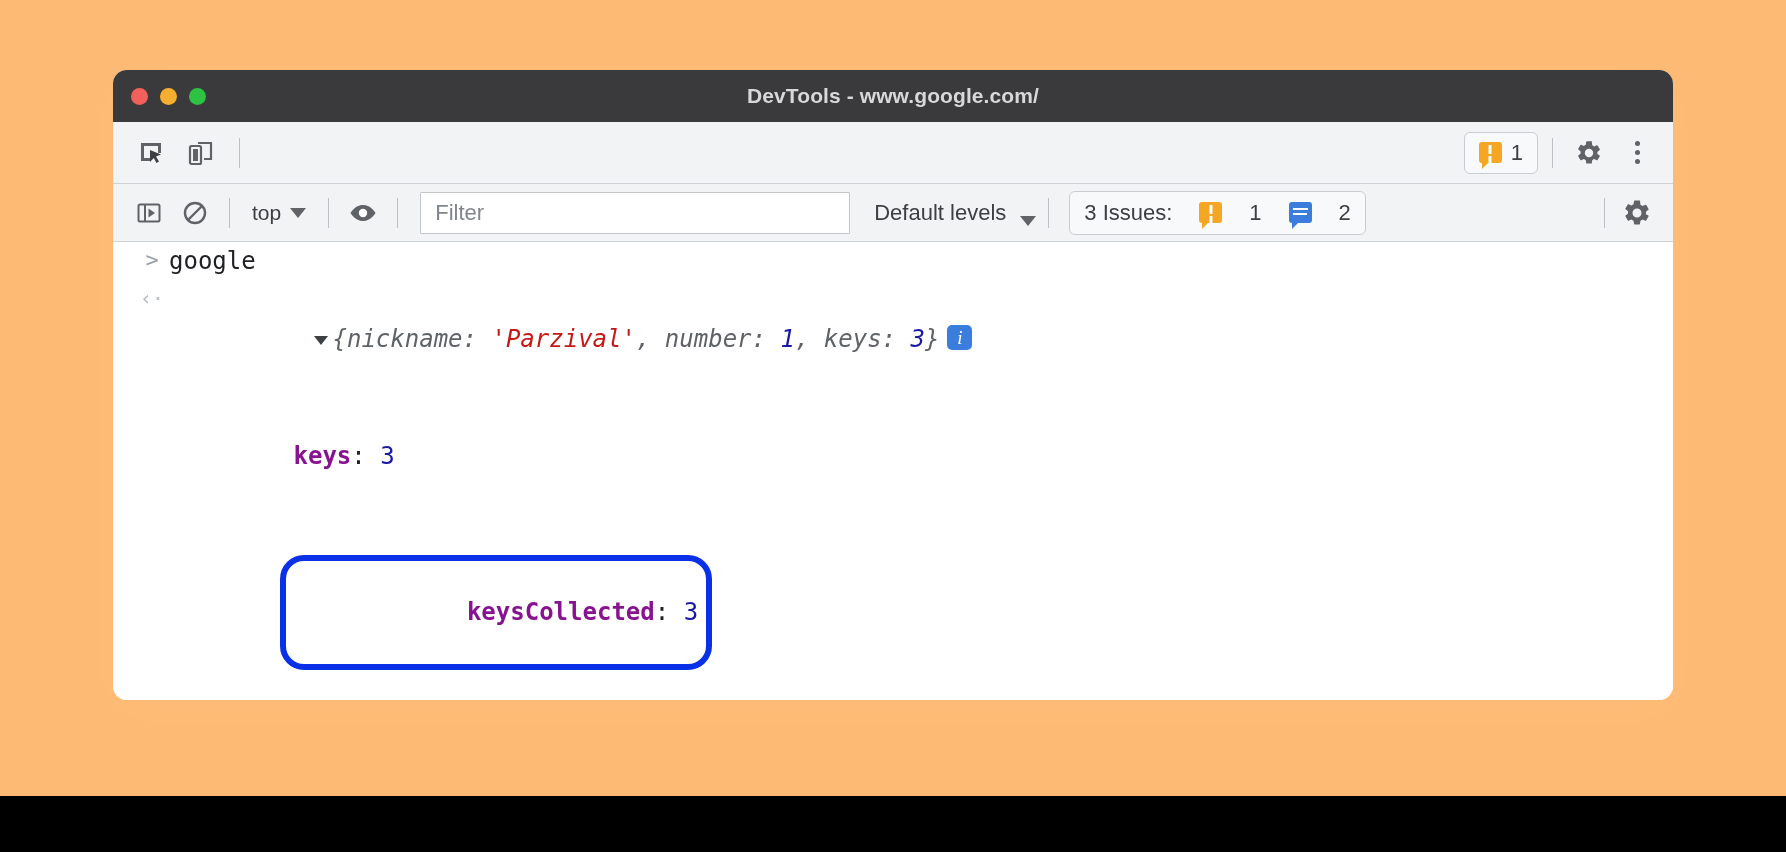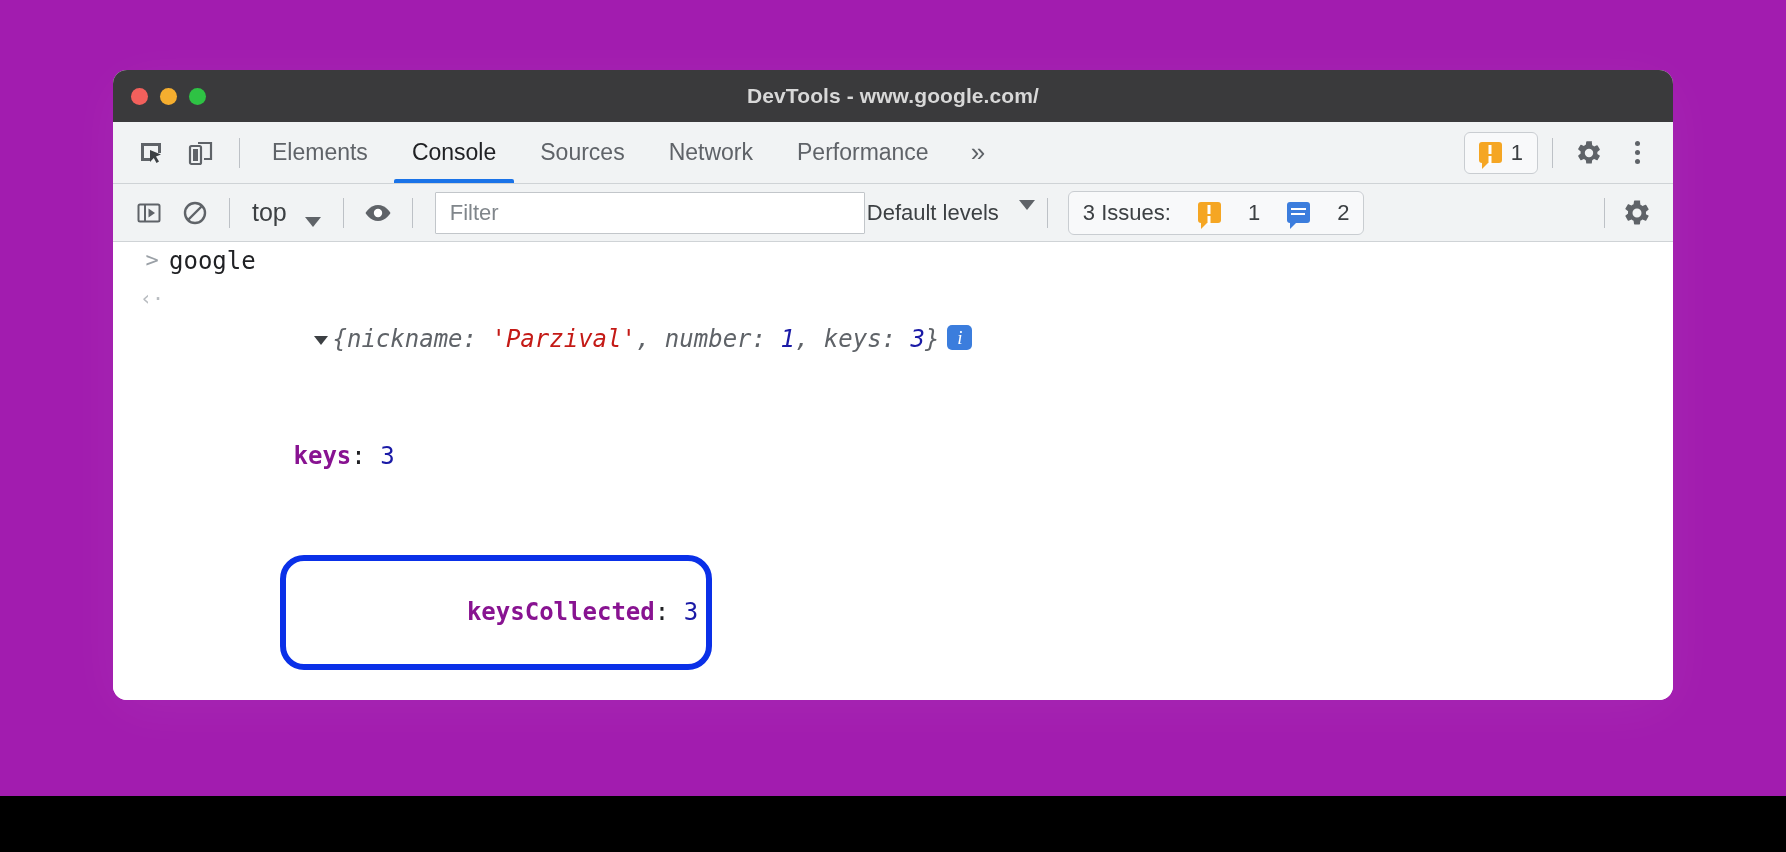--- a/index.html
+++ b/index.html
@@ -8,21 +8,21 @@
     width: 1786px; height: 852px;
     background: #000000;
     font-family: "Liberation Sans", sans-serif;
     overflow: hidden;
   }
 
   #root {
     position: relative;
     width: 1786px;
     height: 796px;
-    background: #a21caf;
+    background: #fdba74;
   }
 
   
   .window {
     position: absolute;
     left: 113px;
     top: 70px;
     width: 1560px;
     height: 630px;
     border-radius: 14px;
@@ -213,24 +213,24 @@
   .console-toolbar {
     height: 58px;
     background: #f1f3f4;
     display: flex;
     align-items: center;
     padding: 0 14px;
     border-bottom: 1px solid #cfd3d6;
     gap: 2px;
   }
   .ctx-select {
-    display: flex; align-items: flex-end;
-    gap: 18px;
+    display: flex; align-items: center;
+    gap: 9px;
     padding: 0 10px;
-    font-size: 25px;
+    font-size: 21px;
     color: #3c4043;
   }
   .caret {
     width: 0; height: 0;
     border-left: 8px solid transparent;
     border-right: 8px solid transparent;
     border-top: 10px solid #5f6368;
   }
   .filter-input {
     flex: 0 1 auto;
@@ -240,21 +240,22 @@
     background: #ffffff;
     border: 1px solid #c2c6ca;
     border-radius: 1px;
     display: flex;
     align-items: center;
     padding: 0 14px;
     font-size: 22px;
     color: #80868b;
   }
   .levels {
-    display: flex; align-items: flex-start; gap: 20px;
+    display: flex; align-items: flex-end; gap: 14px;
+    margin-left: 22px;
     font-size: 22px;
     color: #3c4043;
     white-space: nowrap;
   }
   .issues-box {
     display: flex;
     align-items: center;
     gap: 27px;
     border: 1px solid #c9cdd1;
     border-radius: 6px;
@@ -393,40 +394,20 @@
         <div class="icon-btn">
           <svg width="26" height="26" viewBox="0 0 26 26">
             <rect x="2" y="6" width="11" height="18" rx="1.5" fill="none" stroke="#5f6368" stroke-width="2.2"></rect>
             <rect x="5" y="9" width="5" height="12" fill="#5f6368"></rect>
             <path d="M10 3 H23 V19 H16" fill="none" stroke="#5f6368" stroke-width="2.2"></path>
           </svg>
         </div>
         <div class="vsep"></div>
       </div>
 
-      <div class="tabs">
-        <div class="tab">
-          <span>Elements</span>
-        </div>
-        <div class="tab active">
-          <span>Console</span>
-        </div>
-        <div class="tab">
-          <span>Sources</span>
-        </div>
-        <div class="tab">
-          <span>Network</span>
-        </div>
-        <div class="tab">
-          <span>Performance</span>
-        </div>
-        <div class="more-tabs">
-          <span>»</span>
-        </div>
-      </div>
 
       <div class="tabstrip-right">
         <div class="issues-pill">
           <span class="warn-ico"></span>
           <span class="count">1</span>
         </div>
         <div class="vsep"></div>
         <div class="icon-btn">
           <svg width="28" height="28" viewBox="0 0 24 24">
             <path fill="#5f6368" d="M19.14,12.94a7.07,7.07,0,0,0,0-1.88l2-1.58a.5.5,0,0,0,.12-.62l-1.9-3.29a.5.5,0,0,0-.6-.22l-2.39,1a7,7,0,0,0-1.62-.94l-.36-2.54A.5.5,0,0,0,13.9,2H10.1a.5.5,0,0,0-.49.42L9.25,4.96a7.3,7.3,0,0,0-1.62.94l-2.39-1a.5.5,0,0,0-.6.22L2.74,8.41a.5.5,0,0,0,.12.62l2,1.58a7.07,7.07,0,0,0,0,1.88l-2,1.58a.5.5,0,0,0-.12.62l1.9,3.29a.5.5,0,0,0,.6.22l2.39-1a7,7,0,0,0,1.62.94l.36,2.54a.5.5,0,0,0,.49.42h3.8a.5.5,0,0,0,.49-.42l.36-2.54a7.3,7.3,0,0,0,1.62-.94l2.39,1a.5.5,0,0,0,.6-.22l1.9-3.29a.5.5,0,0,0-.12-.62ZM12,15.6A3.6,3.6,0,1,1,15.6,12,3.6,3.6,0,0,1,12,15.6Z"></path>

